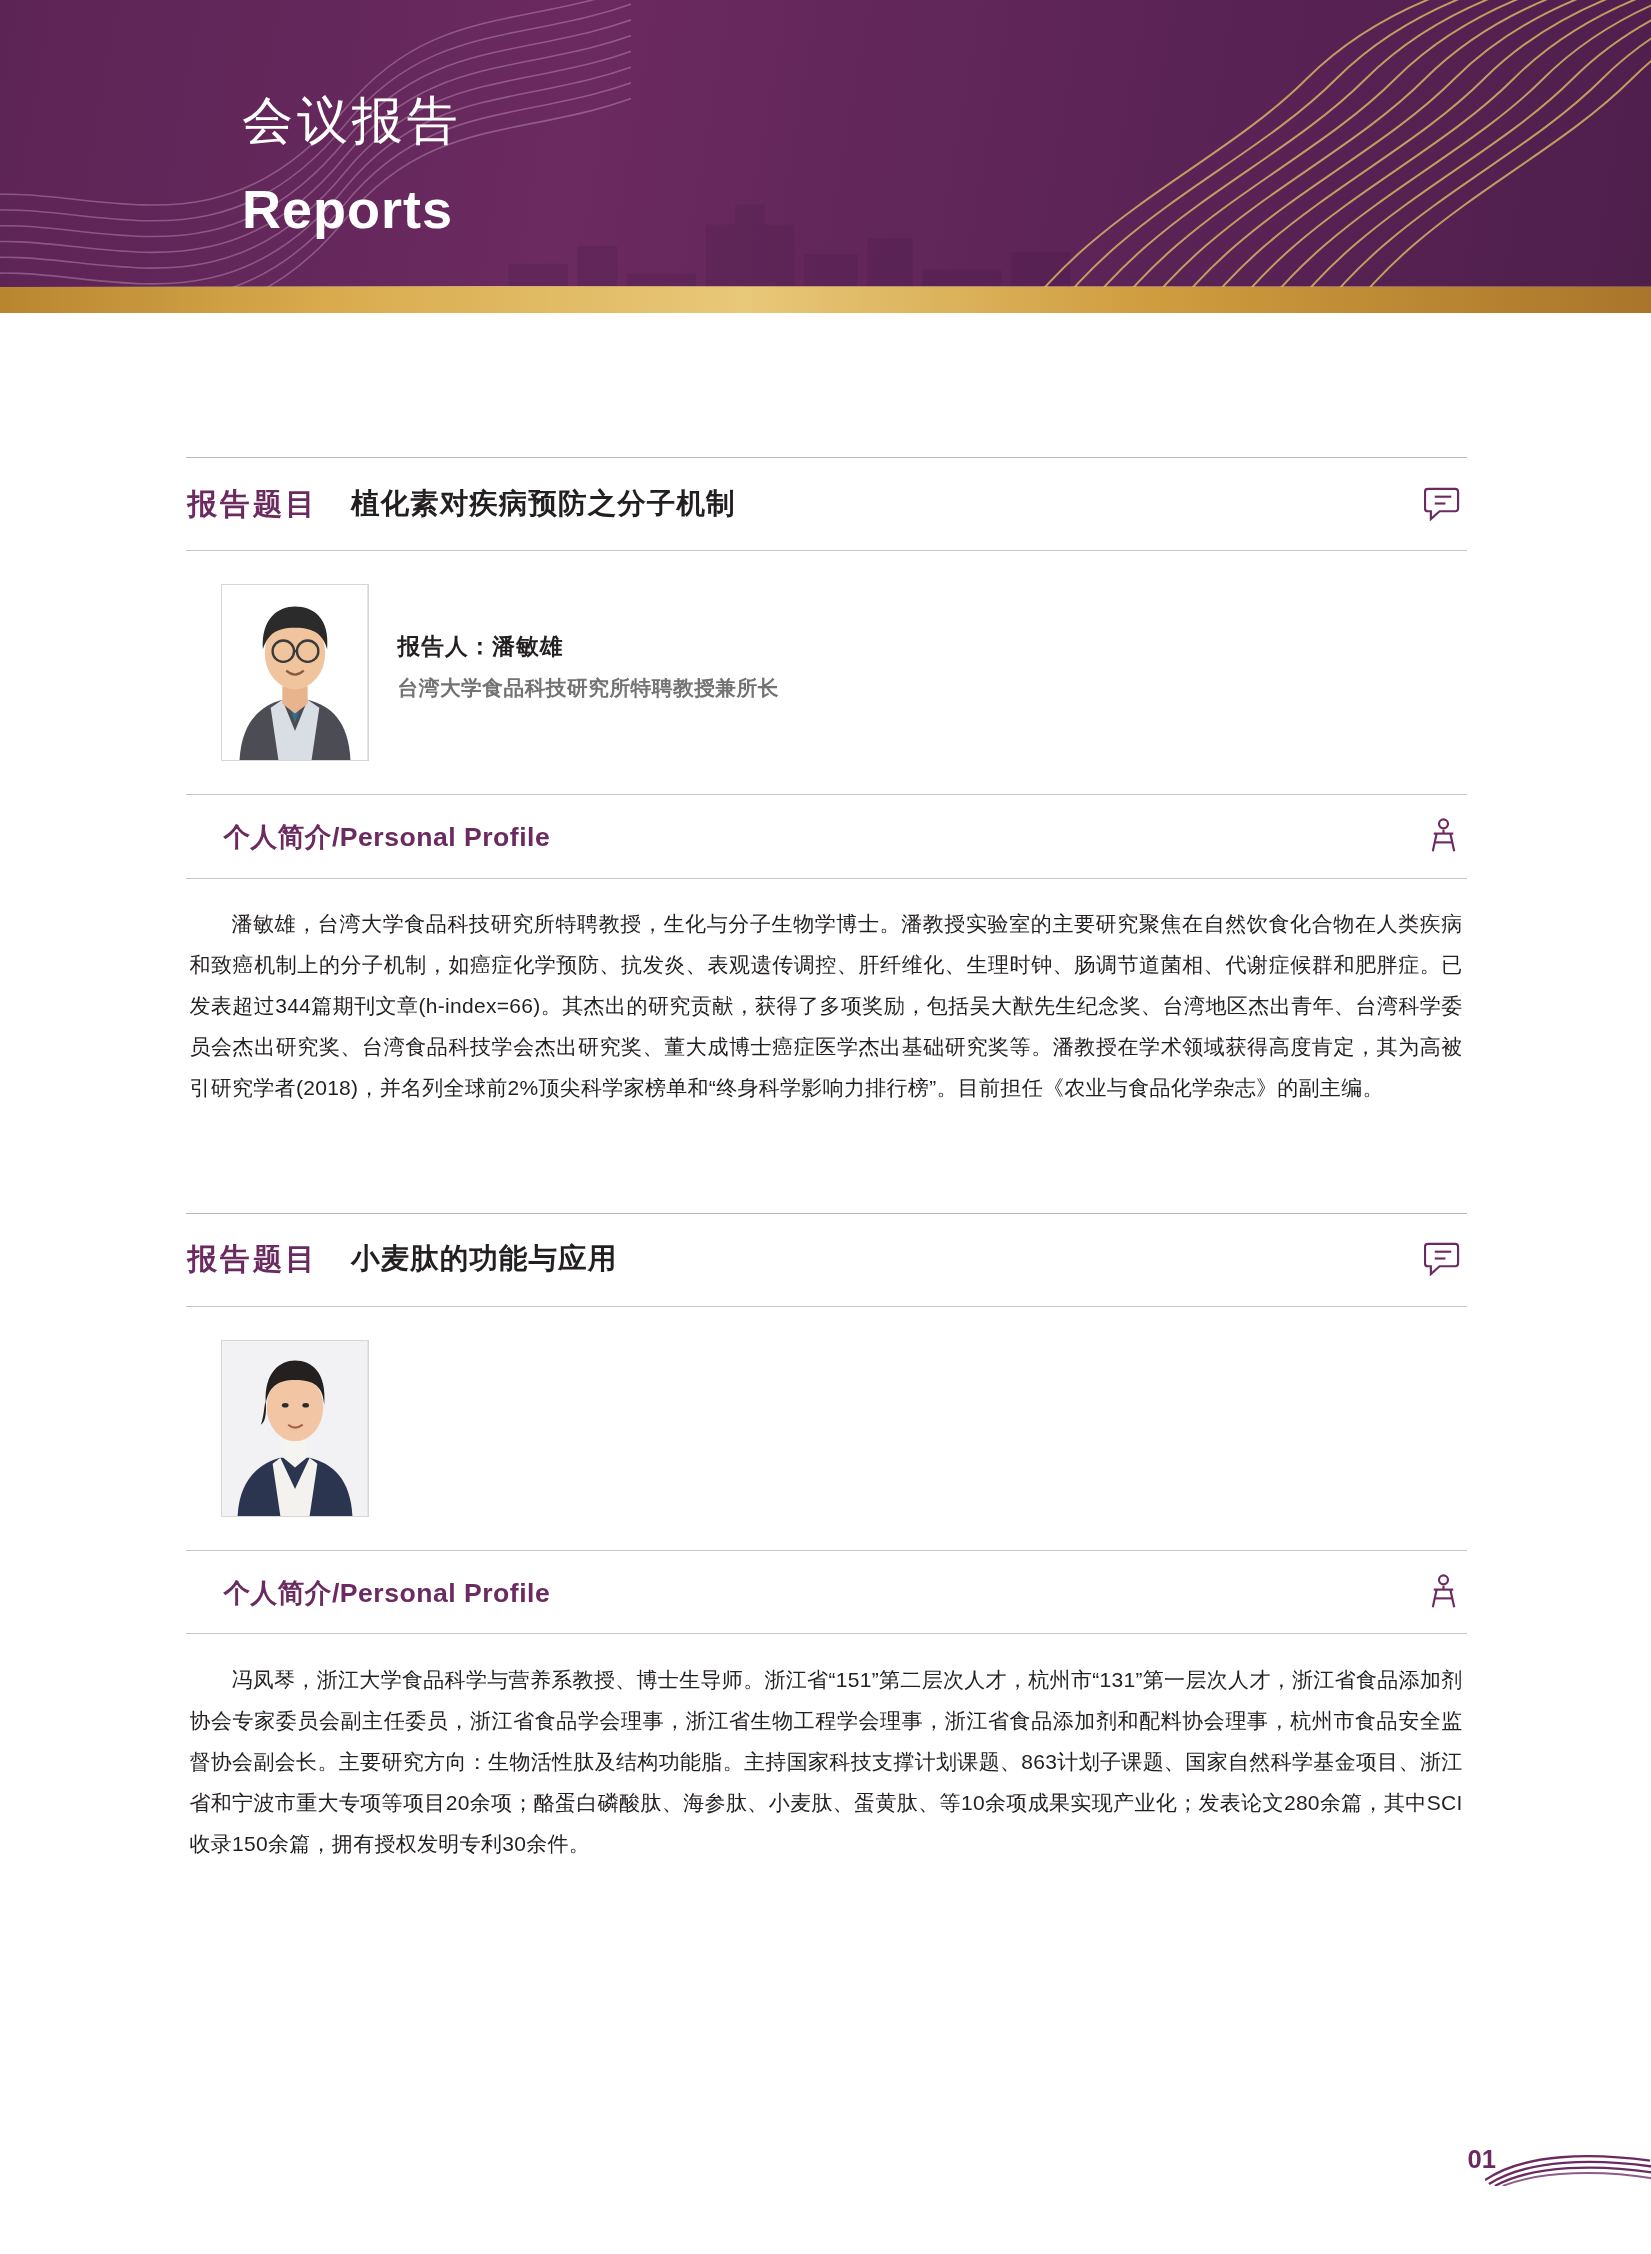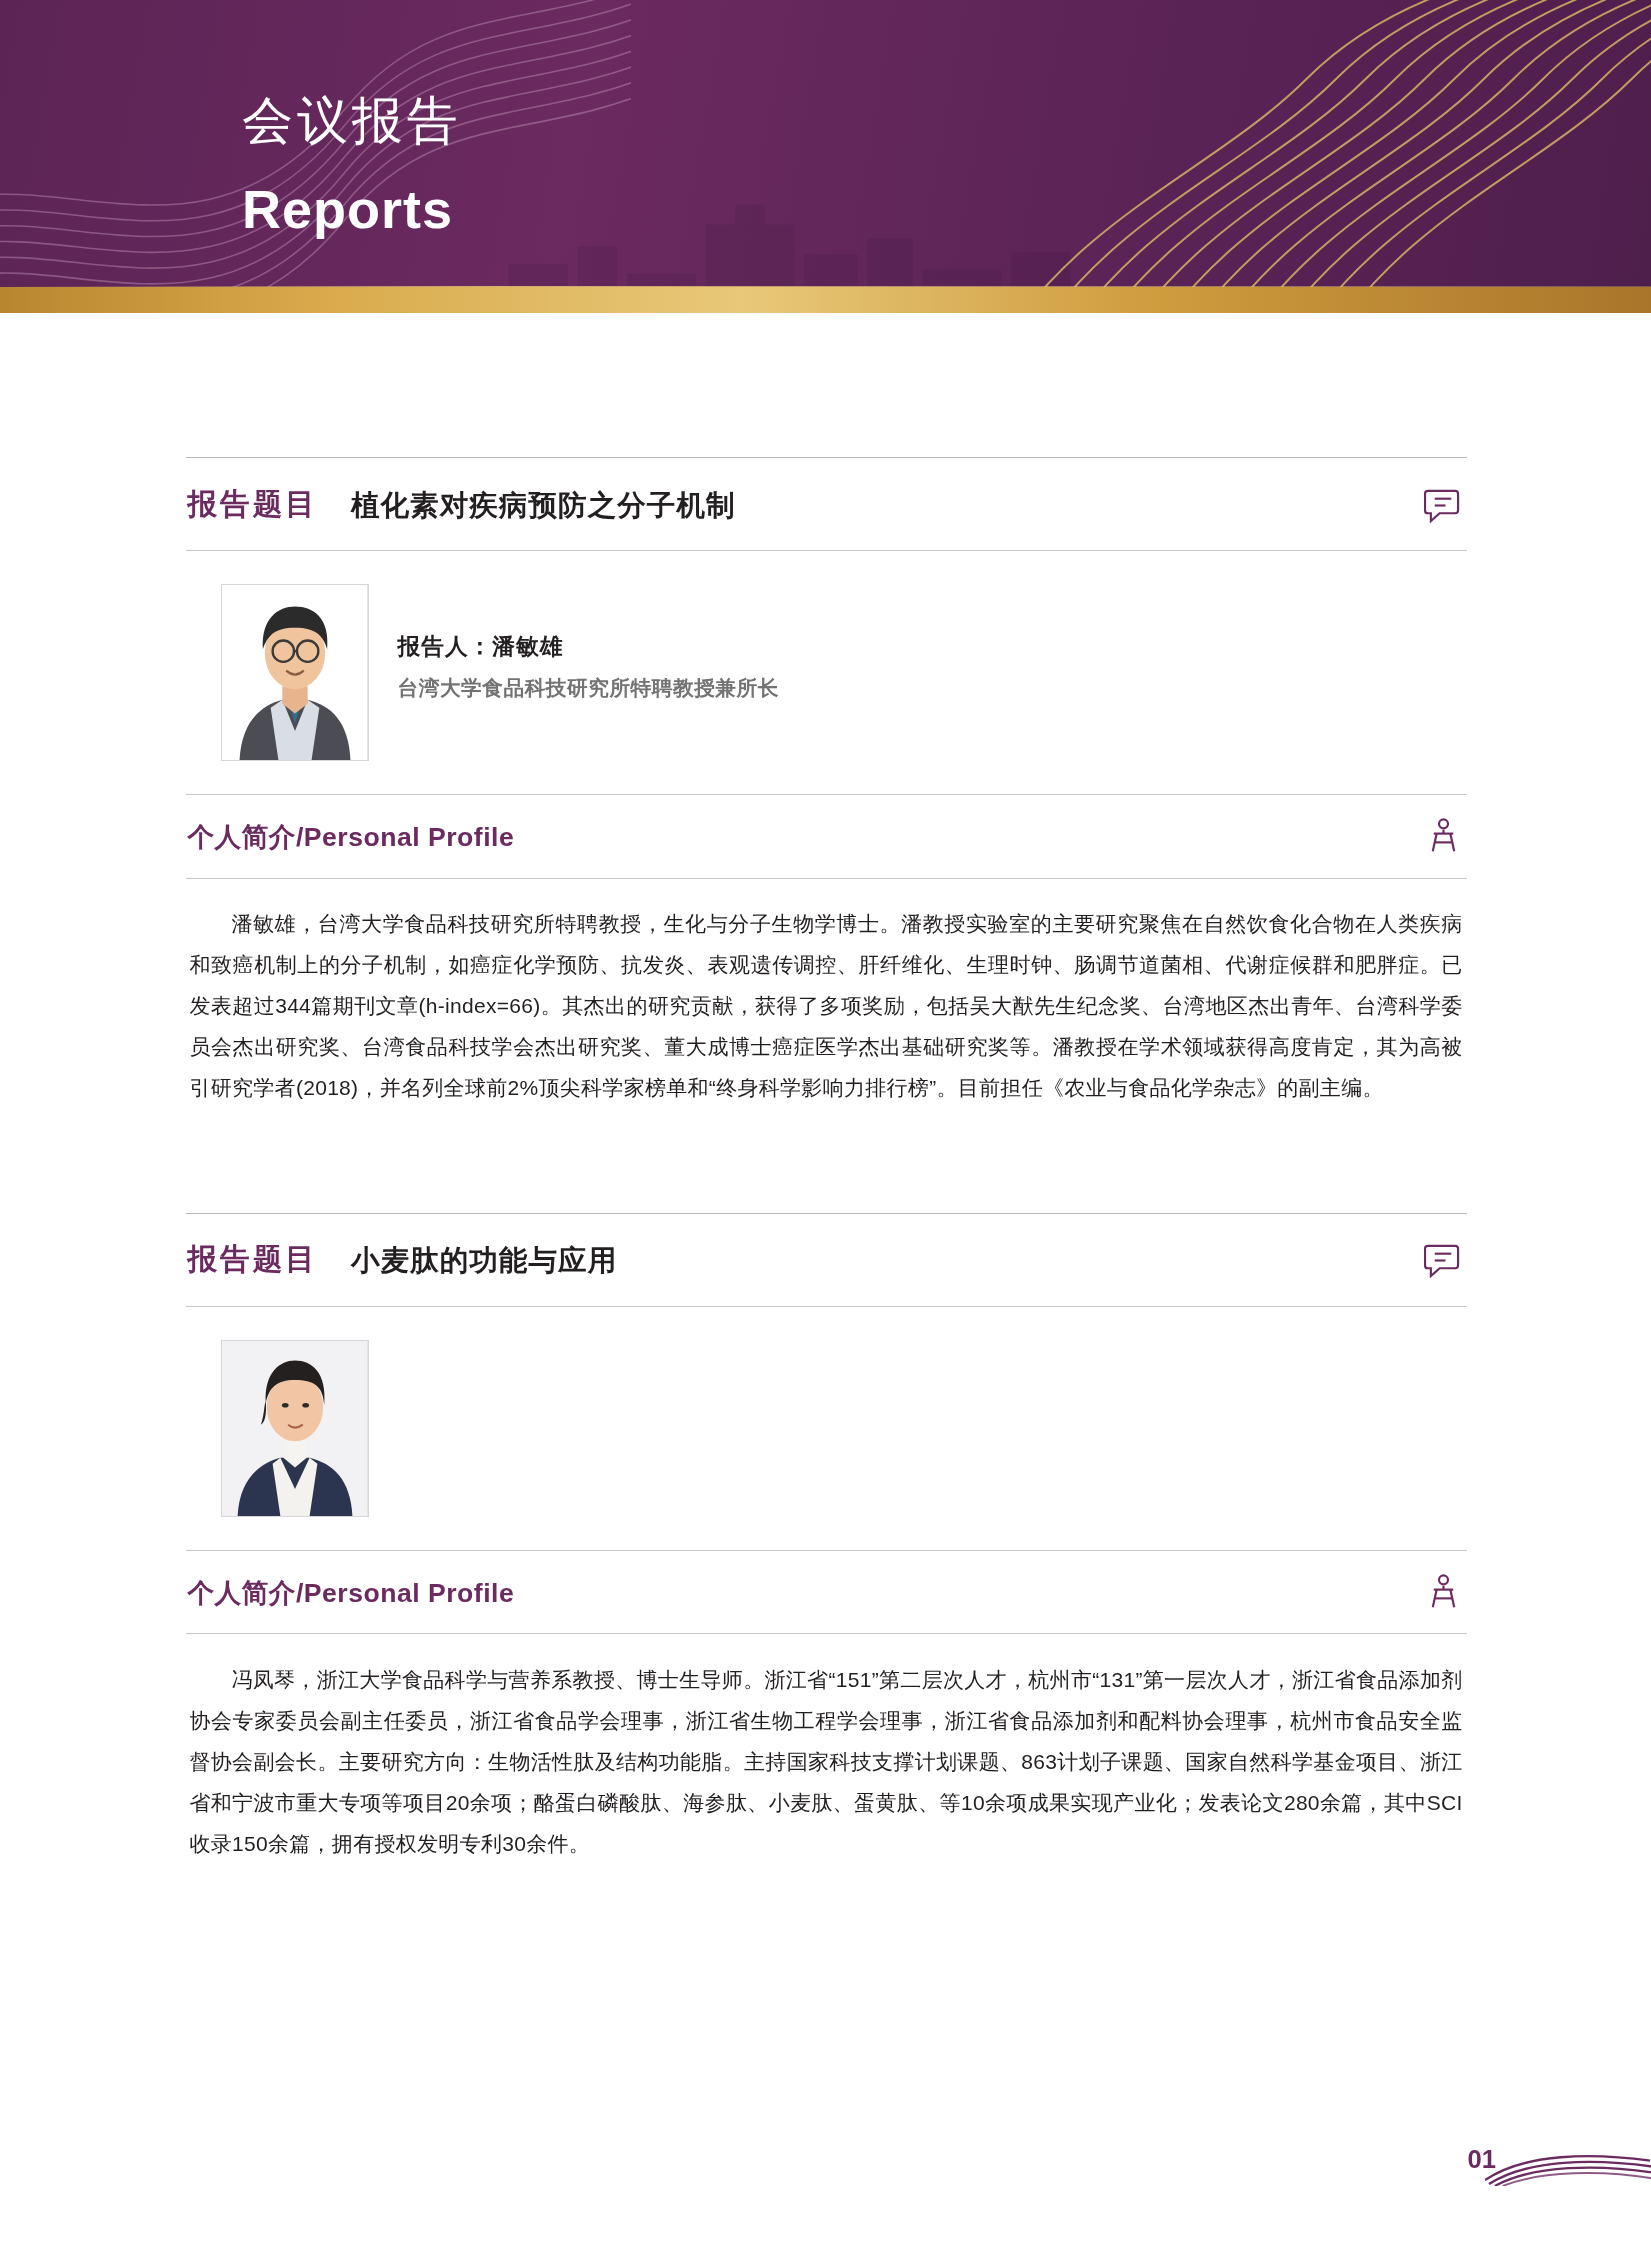--- a/index.html
+++ b/index.html
@@ -66,21 +66,21 @@
 
   .rule-top {
     width: 100%; height: 1px; background: #b9b9bd;
   }
   .rule-thin {
     width: 100%; height: 1px; background: #c9c3cc;
   }
 
   .title-row {
     display: flex;
-    align-items: flex-end;
+    align-items: flex-start;
     padding: 25.6px 2px 25.6px 2px;
   }
   .title-label {
     font-size: 29.6px;
     font-weight: 700;
     color: #6b2a60;
     letter-spacing: 3px;
     white-space: nowrap;
   }
   .title-text {
@@ -116,20 +116,21 @@
   .speaker-name {
     font-size: 22.7px; font-weight: 700; color: #231f20; letter-spacing: 1px;
   }
   .speaker-affil {
     font-size: 20.7px; font-weight: 700; color: #737373; margin-top: 11.8px; letter-spacing: 0.5px;
   }
 
   .profile-row {
     display: flex; align-items: center;
     padding: 21.7px 2px 19.7px 2px;
+    margin-left: 36px;
   }
   .profile-heading {
     font-size: 26.6px; font-weight: 700; color: #6b2a60; letter-spacing: 0.5px;
   }
   .profile-icon {
     margin-left: auto; width: 43px; height: 41px;
     display: flex; align-items: center; justify-content: center;
   }
 
   .profile-body {

